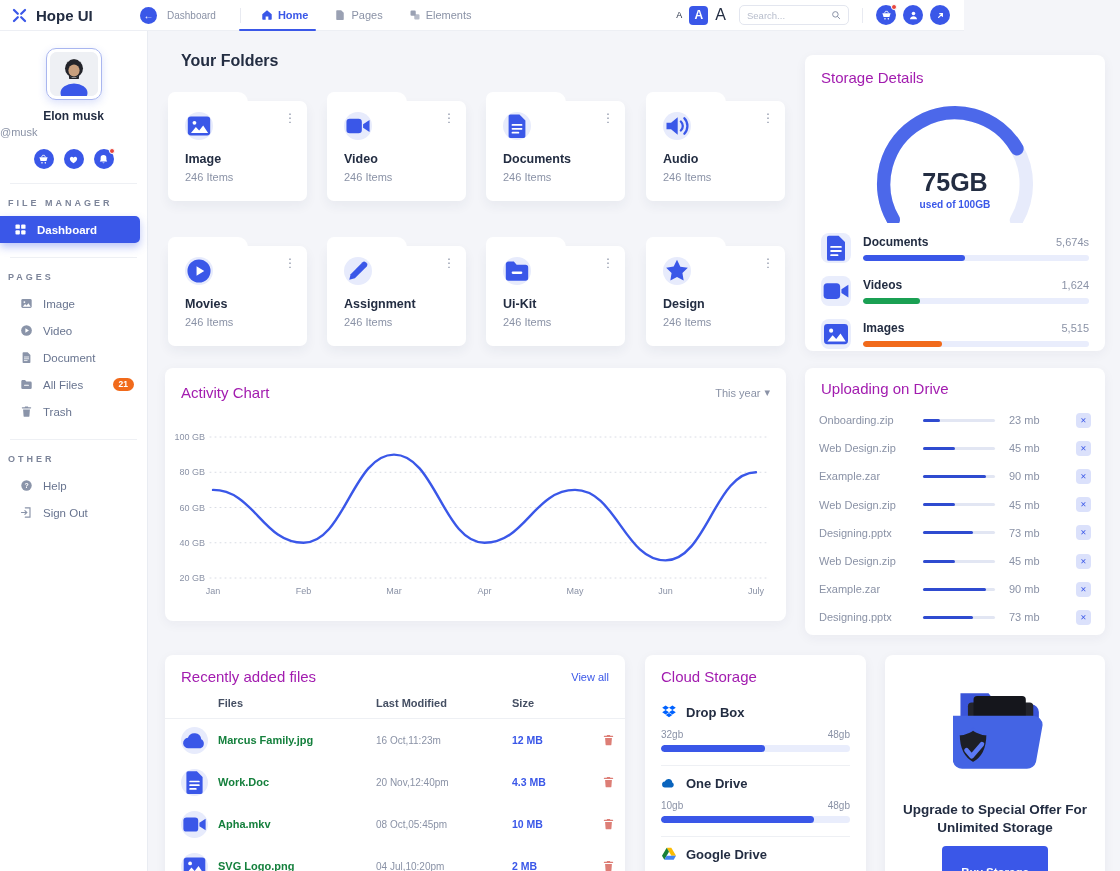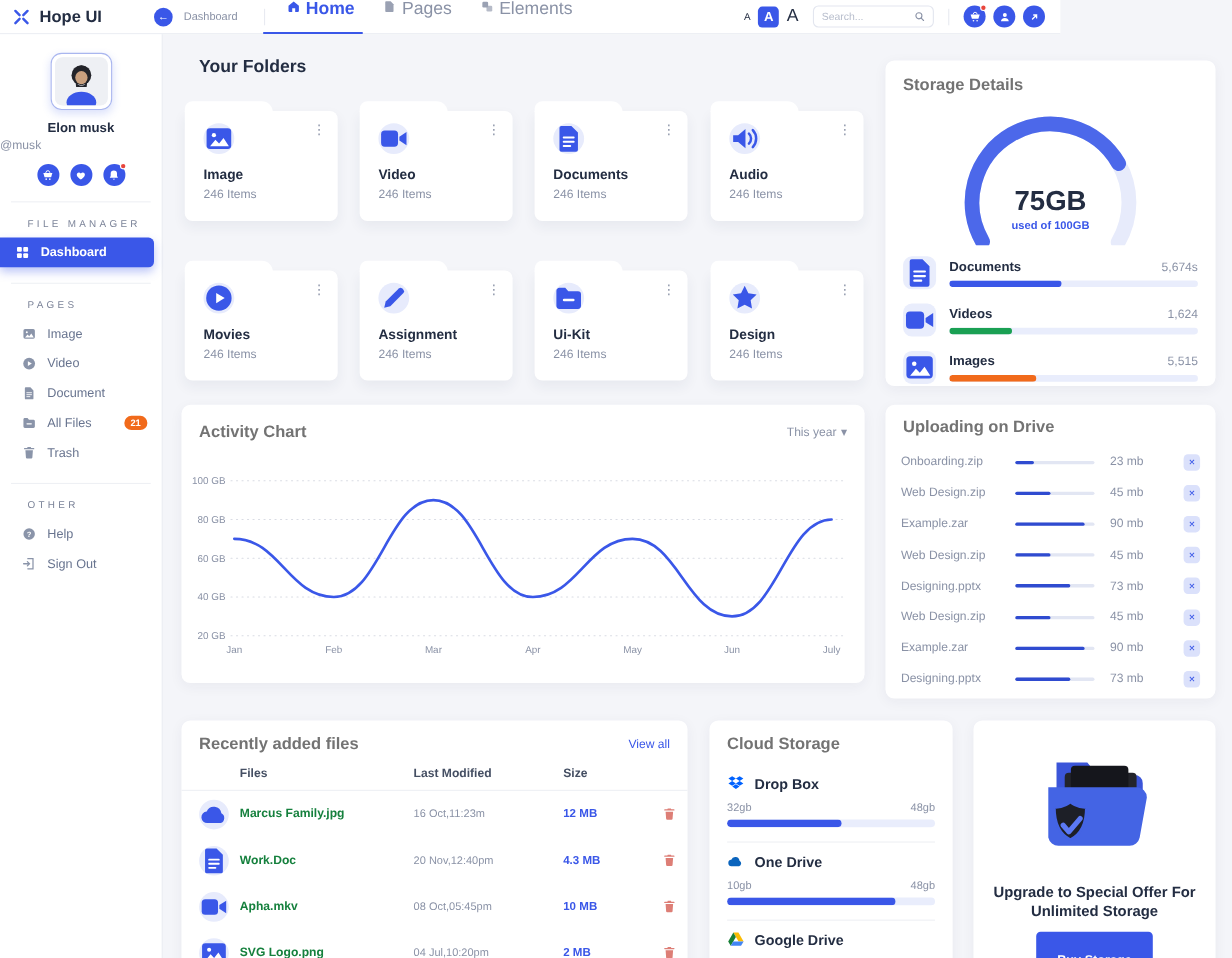--- a/index.html
+++ b/index.html
@@ -11,21 +11,21 @@
 
 
 .topbar{position:absolute;top:0;left:0;width:964px;height:31px;background:#fff;border-bottom:1px solid #edeff4;display:flex;align-items:center;z-index:9}
 .brand{display:flex;align-items:center;gap:8px;padding-left:11px;width:140px}
 .brand .ic{width:17px;height:17px}
 .brand-name{font-size:15px;font-weight:700;color:#232d42}
 .back-btn{width:17px;height:17px;border-radius:50%;background:#3a57e8;color:#fff;font-size:10px;display:flex;align-items:center;justify-content:center;margin-right:10px;cursor:pointer}
 .crumb{font-size:10px;color:#8a92a6;margin-right:18px}
 .tb-divider{width:1px;height:15px;background:#e8eaf1;margin:0 6px}
 .topnav{display:flex;align-items:center;gap:26px;height:100%;margin-left:14px}
-.nav-item{display:flex;align-items:flex-start;gap:5px;font-size:16px;color:#8a92a6;height:100%;position:relative;cursor:pointer}
+.nav-item{display:flex;align-items:center;gap:5px;font-size:11px;color:#8a92a6;height:100%;position:relative;cursor:pointer}
 .nav-item .ic{width:12px;height:12px;color:#9aa1b3}
 .nav-item.active{color:#3a57e8;font-weight:700}
 .nav-item.active .ic{color:#3a57e8}
 .nav-item.active::after{content:"";position:absolute;left:-22px;right:-8px;bottom:-1px;height:2px;background:#3a57e8;border-radius:2px}
 .top-right{margin-left:auto;display:flex;align-items:center;gap:7px;padding-right:14px}
 .fs-small{font-size:9px;color:#232d42}
 .fs-active{width:19px;height:19px;background:#3a57e8;color:#fff;border-radius:4px;display:flex;align-items:center;justify-content:center;font-size:12px;font-weight:700;cursor:pointer}
 .fs-large{font-size:16px;color:#232d42;cursor:pointer}
 .search-box{width:110px;height:20px;border:1px solid #e3e6ef;border-radius:5px;background:#fff;display:flex;align-items:center;padding:0 7px;margin-left:6px}
 .search-box input{border:none;outline:none;flex:1;width:70px;font-size:9.5px;color:#6a7086;font-family:inherit;background:transparent}
@@ -36,31 +36,31 @@
 .dot{position:absolute;top:-1px;right:-1px;width:6px;height:6px;border-radius:50%;background:#e8453c;border:1px solid #fff}
 
 
 .sidebar{position:absolute;top:31px;left:0;width:148px;height:840px;background:#fff;border-right:1px solid #e9ecf2}
 .avatar-box{width:56px;height:52px;margin:17px auto 0;border:1px solid #a9b6ef;border-radius:10px;padding:3px;box-shadow:0 3px 8px rgba(58,87,232,.18)}
 .avatar-img{width:100%;height:100%;border-radius:7px;overflow:hidden;background:#eef0f4}
 .profile-name{font-size:12px;font-weight:700;text-align:center;margin-top:9px;color:#232d42}
 .profile-handle{font-size:11px;color:#8a92a6;text-align:left;margin-top:3px}
 .socials{display:flex;justify-content:center;gap:10px;margin-top:11px}
 .side-divider{height:1px;background:#eef0f4;margin:14px 10px}
-.side-label{font-size:9px;letter-spacing:3px;color:#7c8499;font-weight:400;padding-left:25px;margin-top:2px}
+.side-label{font-size:9px;letter-spacing:3px;color:#7c8499;font-weight:700;padding-left:8px;margin-top:2px}
 .side-item{display:flex;align-items:center;gap:10px;height:27px;padding-left:20px;font-size:11.5px;color:#68748f;cursor:pointer}
 .side-item .ic{width:13px;height:13px;color:#8a94a9}
 .side-item.active{background:#3a57e8;color:#fff;font-weight:600;border-radius:0 5px 5px 0;margin:8px 7px 2px 0;padding-left:14px;box-shadow:0 4px 9px rgba(58,87,232,.35)}
 .side-item.active .ic{color:#fff}
 .side-badge{margin-left:auto;margin-right:13px;background:#f16a1b;color:#fff;font-size:8.5px;font-weight:700;border-radius:8px;padding:2px 6px;line-height:1}
 .side-group{margin-top:8px}
 
 
 .card{position:absolute;background:#fff;border-radius:8px;box-shadow:0 3px 12px rgba(35,45,85,.05)}
-.card-title{font-size:15px;font-weight:700;color:#737373}
+.card-title{font-size:15px;font-weight:400;color:#a21caf}
 .section-title{position:absolute;left:181px;top:52px;font-size:16px;font-weight:700;color:#232d42}
 
 
 .folder-card{position:absolute;width:139px;height:100px;background:#fff;border-radius:0 7px 7px 7px;box-shadow:0 5px 12px rgba(35,45,85,.06);cursor:pointer}
 .folder-card::before{content:"";position:absolute;top:-9px;left:0;width:80px;height:10px;background:#fff;border-radius:7px 10px 0 0}
 .fc-icon{position:absolute;left:17px;top:11px;width:28px;height:28px;border-radius:50%;background:#e7ebfc;color:#3a57e8}
 .fc-kebab{position:absolute;right:11px;top:11px;color:#8a92a6;font-size:12px;cursor:pointer;line-height:1}
 .fc-name{position:absolute;left:17px;top:51px;font-size:12.5px;font-weight:700;color:#232d42}
 .fc-items{position:absolute;left:17px;top:70px;font-size:11px;color:#8a92a6}
 

